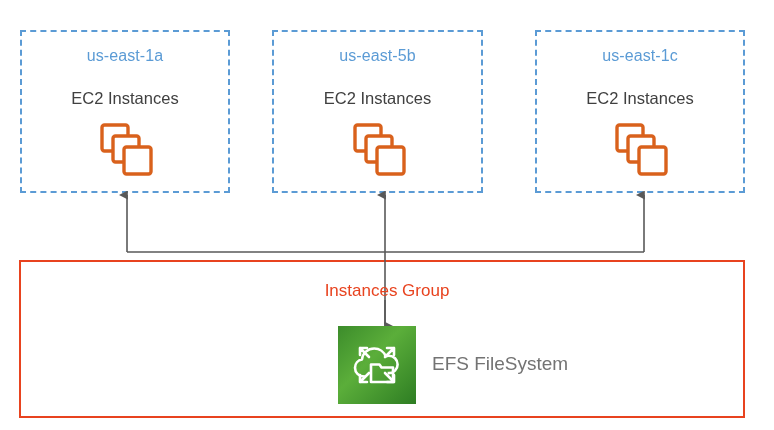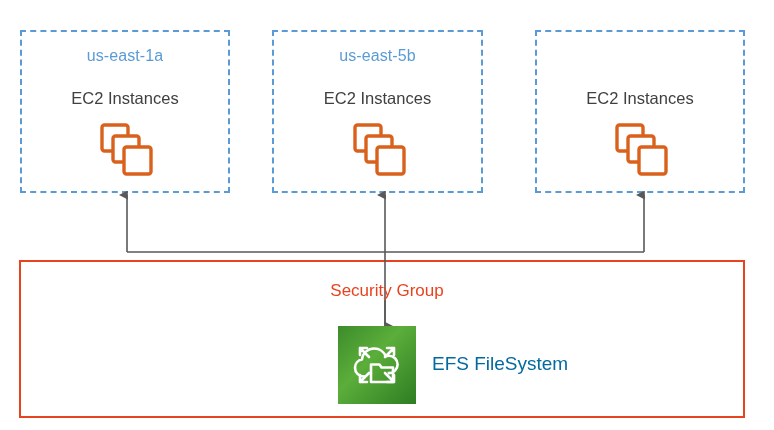--- a/index.html
+++ b/index.html
@@ -87,21 +87,21 @@
     left: 338px;
     top: 326px;
     width: 78px;
     height: 78px;
   }
   .efs-icon svg { display: block; }
   .efs-label {
     position: absolute;
     left: 432px;
     top: 352px;
-    color: #0369a1;
+    color: #737373;
     font-size: 19px;
     line-height: 24px;
     white-space: nowrap;
   }
 
   
   #connectors {
     position: absolute;
     left: 0;
     top: 0;
@@ -133,20 +133,21 @@
     <div class="ec2-icon">
       <svg width="56" height="56" viewBox="0 0 56 56">
         <rect x="3" y="3" width="26" height="26" rx="2.5" ry="2.5" fill="#ffffff" stroke="#D9611C" stroke-width="3.4"></rect>
         <rect x="14" y="14" width="26" height="26" rx="2.5" ry="2.5" fill="#ffffff" stroke="#D9611C" stroke-width="3.4"></rect>
         <rect x="25" y="25" width="27" height="27" rx="2.5" ry="2.5" fill="#ffffff" stroke="#D9611C" stroke-width="3.4"></rect>
       </svg>
     </div>
   </div>
 
   <div class="az-box" style="left:535px; top:30px; width:210px; height:163px;">
+    <div class="az-title">us-east-1c</div>
     <div class="az-subtitle">EC2 Instances</div>
     <div class="ec2-icon">
       <svg width="56" height="56" viewBox="0 0 56 56">
         <rect x="3" y="3" width="26" height="26" rx="2.5" ry="2.5" fill="#ffffff" stroke="#D9611C" stroke-width="3.4"></rect>
         <rect x="14" y="14" width="26" height="26" rx="2.5" ry="2.5" fill="#ffffff" stroke="#D9611C" stroke-width="3.4"></rect>
         <rect x="25" y="25" width="27" height="27" rx="2.5" ry="2.5" fill="#ffffff" stroke="#D9611C" stroke-width="3.4"></rect>
       </svg>
     </div>
   </div>
 
@@ -166,21 +167,21 @@
 
     <path d="M644 252 L644 195" fill="none" stroke="#595959" stroke-width="1.6" marker-end="url(#arrow-up)"></path>
 
     <path d="M127 252 L644 252" fill="none" stroke="#595959" stroke-width="1.6"></path>
 
     <path d="M385 197 L385 195" fill="none" stroke="#595959" stroke-width="1.6" marker-end="url(#arrow-up)"></path>
     <path d="M385 195 L385 324" fill="none" stroke="#595959" stroke-width="1.6"></path>
     <path d="M385 300 L385 326" fill="none" stroke="#595959" stroke-width="1.6" marker-end="url(#arrow-down)"></path>
   </svg>
 
-  <div class="sg-label" style="left:0; top:281px; width:774px;">Security Group</div>
+  <div class="sg-label" style="left:0; top:281px; width:774px;">Instances Group</div>
 
   <div class="efs-icon">
     <svg width="78" height="78" viewBox="0 0 78 78">
       <defs>
         <linearGradient id="efsGrad" x1="0" y1="0" x2="1" y2="1">
           <stop offset="0%" stop-color="#3C8C2B"></stop>
           <stop offset="42%" stop-color="#5BAE3A"></stop>
           <stop offset="100%" stop-color="#2E7D23"></stop>
         </linearGradient>
       </defs>

